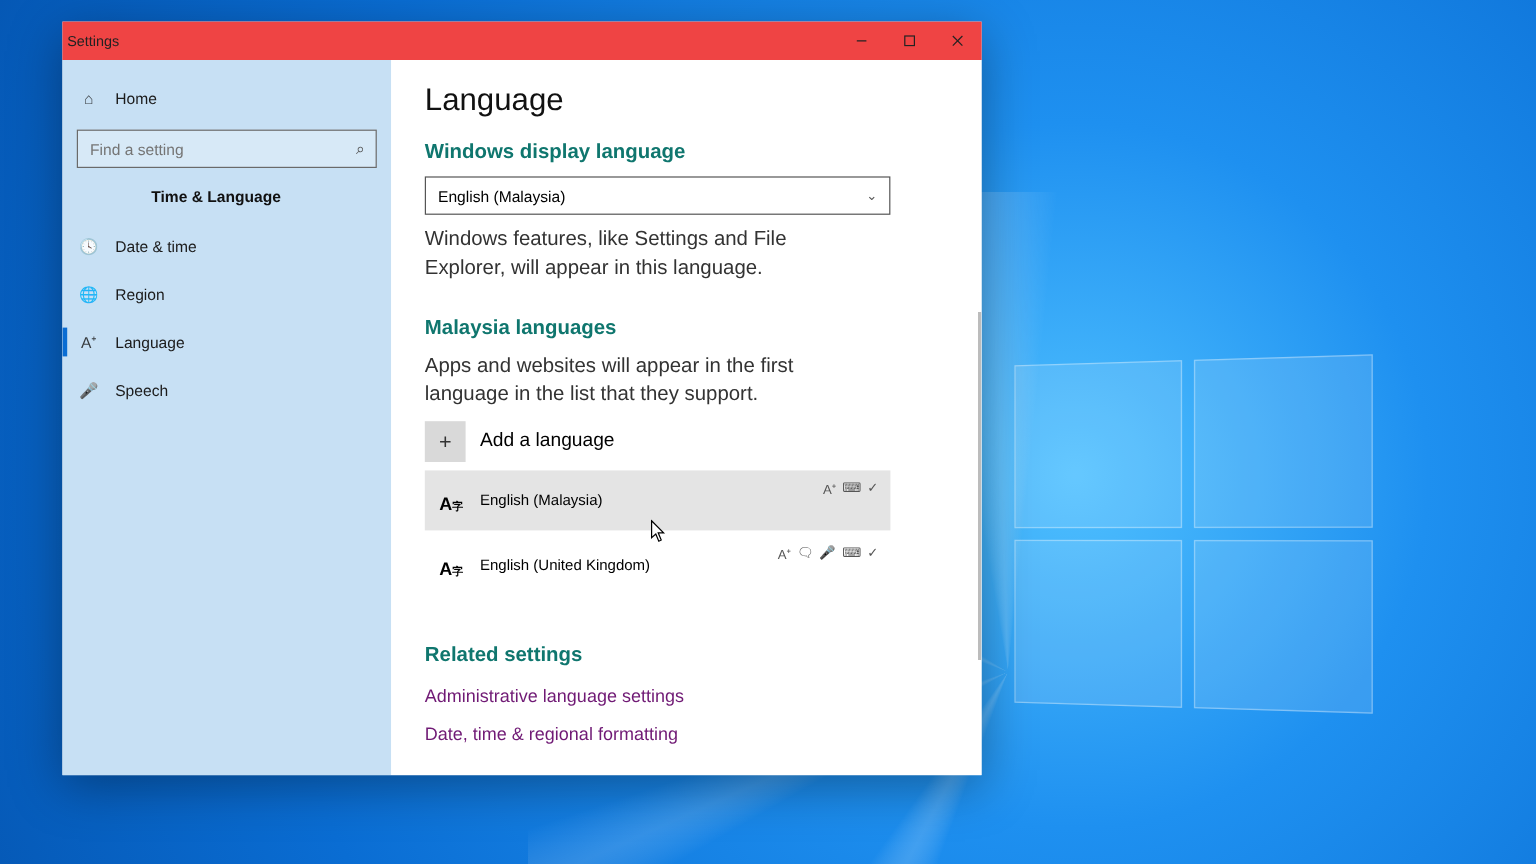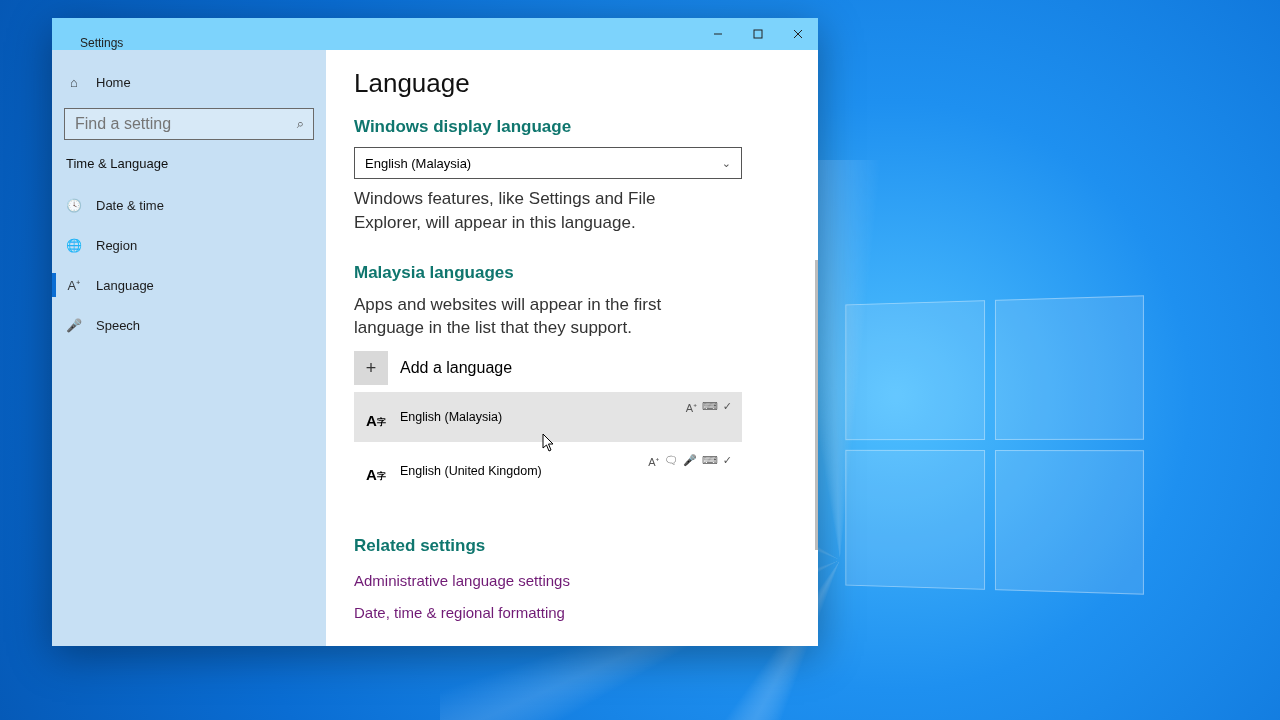--- a/index.html
+++ b/index.html
@@ -38,23 +38,23 @@
   }
 
   
   .window {
     position: absolute; left: 52px; top: 18px; width: 766px; height: 628px;
     background: #fff;
     box-shadow: 0 10px 40px rgba(0,0,0,0.35);
     display: flex; flex-direction: column;
   }
   .titlebar {
-    height: 32px; display: flex; align-items: flex-end;
-    background: #7dd3fc;
-    padding-left: 28px; font-size: 12px; color: #222;
+    height: 32px; display: flex; align-items: center;
+    background: #ef4444;
+    padding-left: 4px; font-size: 12px; color: #222;
   }
   .titlebar .spacer { flex: 1; }
   .winbtn {
     width: 40px; height: 32px; display: flex; align-items: center; justify-content: center;
     font-size: 12px; color: #222;
   }
 
   .body { flex: 1; display: flex; overflow: hidden; }
 
   
@@ -66,26 +66,26 @@
   }
   .sidebar .navitem {
     height: 40px; display: flex; align-items: center; gap: 14px;
     padding: 0 14px; position: relative;
   }
   .sidebar .navitem.selected::before {
     content: ""; position: absolute; left: 0; top: 8px; bottom: 8px; width: 4px; background: #0a6dd3;
   }
   .sidebar .navitem .icon { width: 16px; text-align: center; opacity: 0.85; }
   .sidebar .section-title {
-    padding: 10px 14px 6px; font-weight: 400; font-size: 13px; color: #111;
+    padding: 10px 26px 6px; font-weight: 700; font-size: 13px; color: #111; margin-left: 48px;
   }
   .searchwrap { padding: 6px 12px 6px; }
   .searchbox {
     width: 100%; height: 32px; border: 1px solid #6a6a6a; background: #d7e9f7;
-    padding: 0 28px 0 10px; font-size: 16px; color: #333;
+    padding: 0 28px 0 10px; font-size: 13px; color: #333;
     position: relative;
   }
   .searchwrap { position: relative; }
   .search-icon {
     position: absolute; right: 22px; top: 50%; transform: translateY(-50%);
     font-size: 13px; color: #555;
   }
 
   
   .content {

